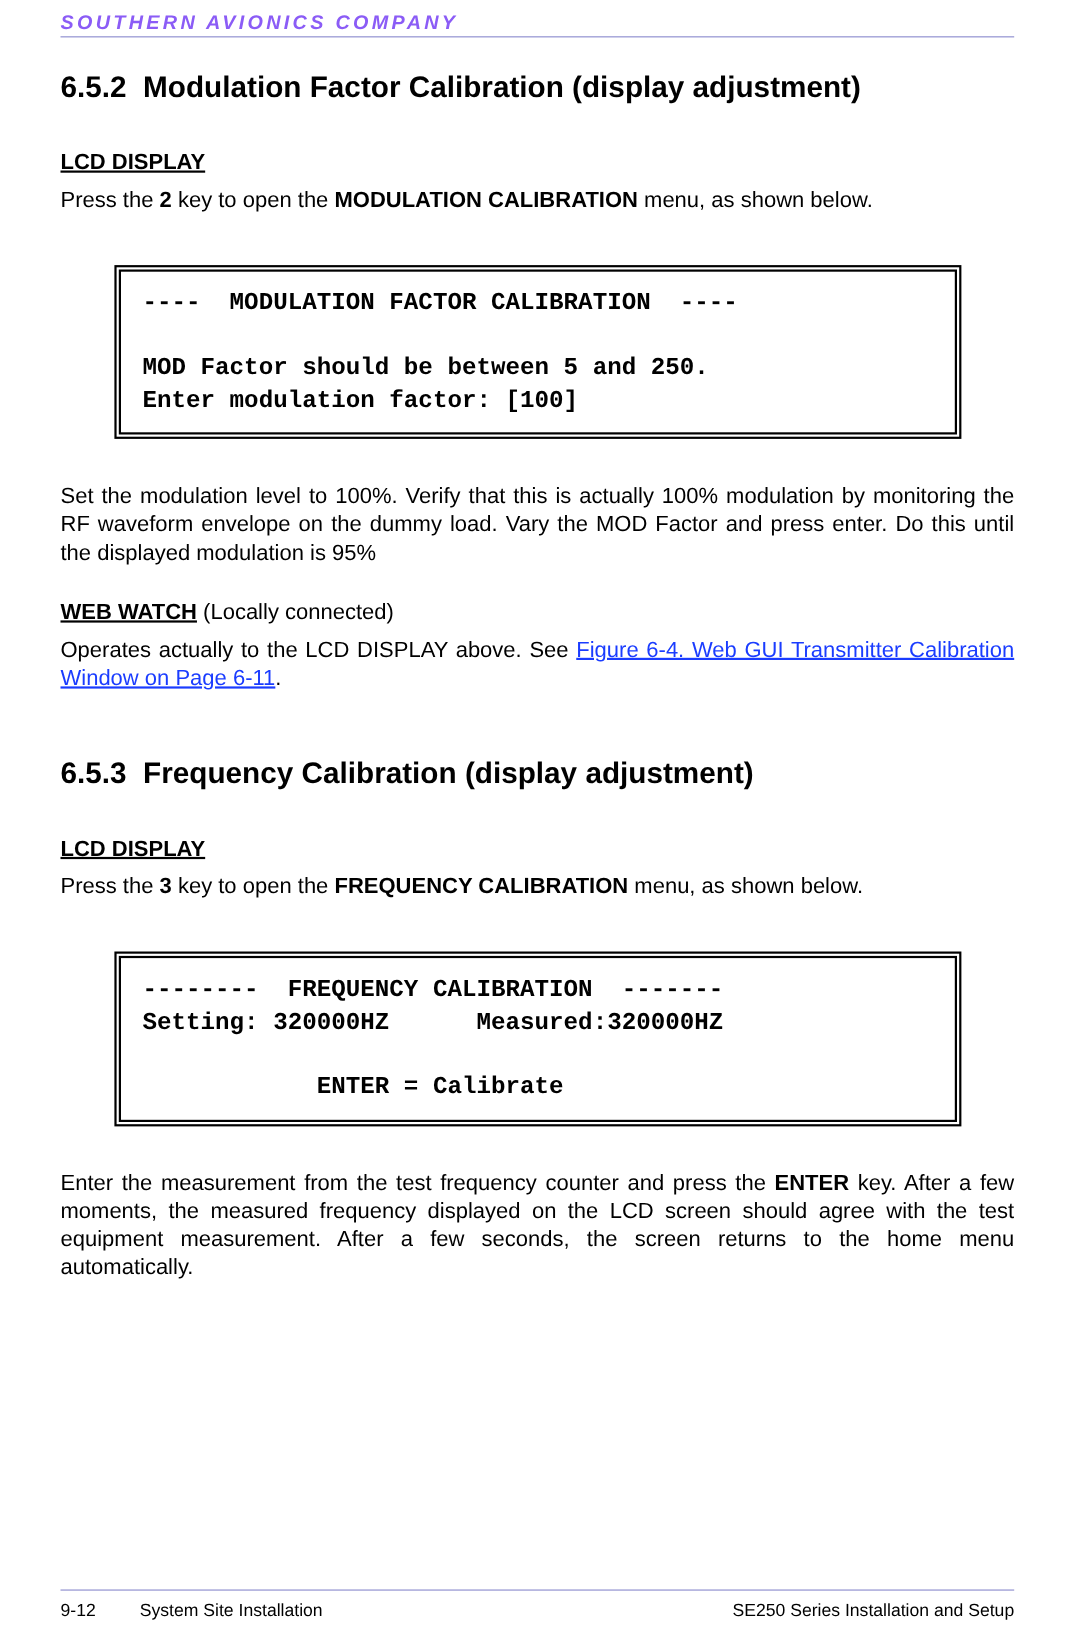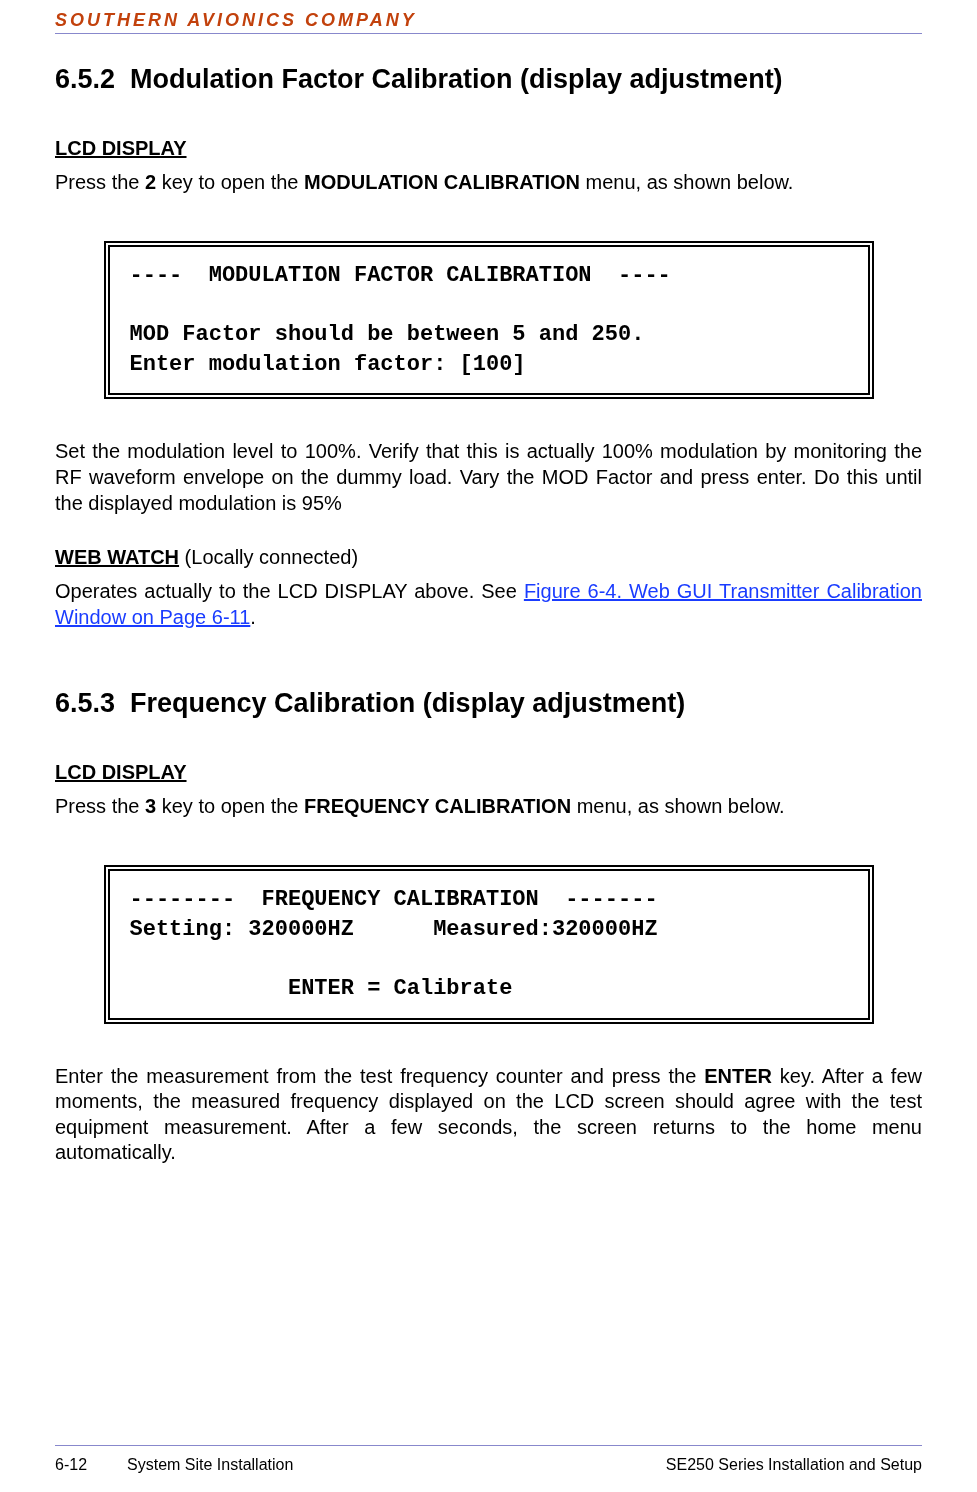--- a/index.html
+++ b/index.html
@@ -16,21 +16,21 @@
     position: relative;
     box-sizing: border-box;
     padding: 0 55px;
   }
   .brand {
     padding-top: 10px;
     font-family: Arial, Helvetica, sans-serif;
     font-weight: bold;
     font-style: italic;
     letter-spacing: 3px;
-    color: #c2410c;
+    color: #8b5cf6;
     font-size: 18px;
   }
   .brand-rule {
     border: none;
     border-top: 1px solid #8888cc;
     margin: 2px 0 30px 0;
   }
   h2.section {
     font-size: 27px;
     font-weight: bold;
@@ -146,19 +146,19 @@
             ENTER = Calibrate</pre>
   </div>
 
   <p class="para">
     <span>Enter the measurement from the test frequency counter and press the </span><span class="bold">ENTER</span><span> key.  After a few moments, the measured frequency displayed on the LCD screen should agree with the test equipment measurement. After a few seconds, the screen returns to the home menu automatically.</span>
   </p>
 
   <hr class="footer-rule">
   <div class="footer">
     <div class="left">
-      <span>6-12</span>
+      <span>9-12</span>
       <span>System Site Installation</span>
     </div>
     <span>SE250 Series Installation and Setup</span>
   </div>
 
 </div>
 
 </body></html>

